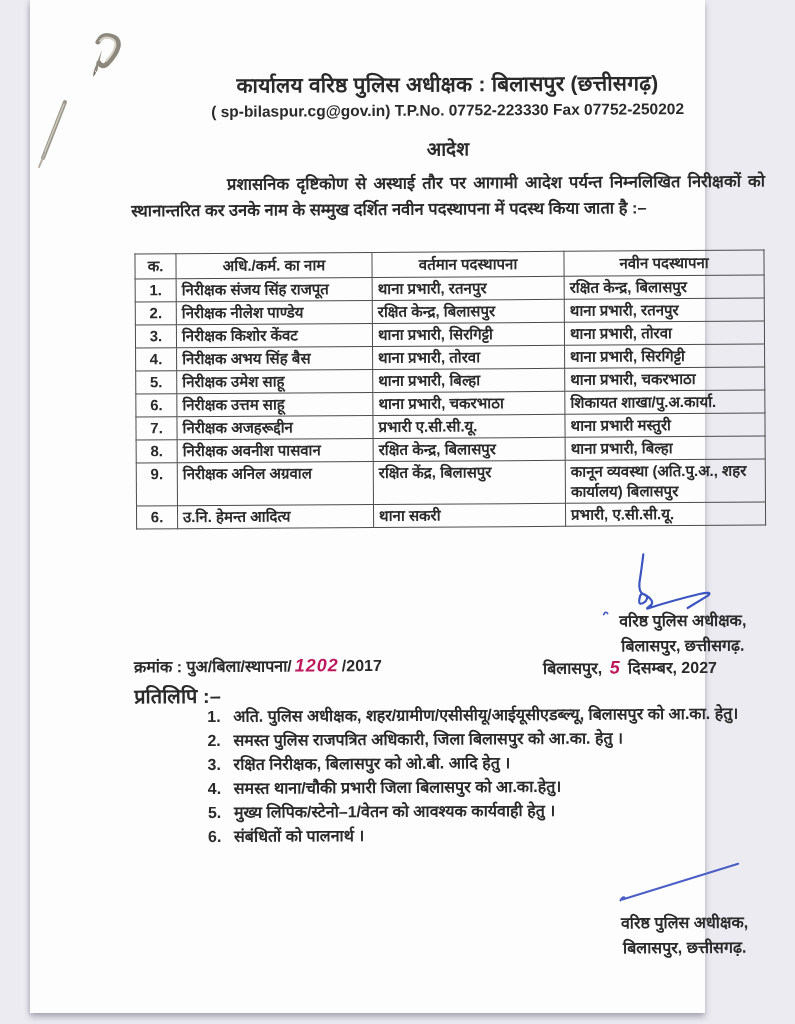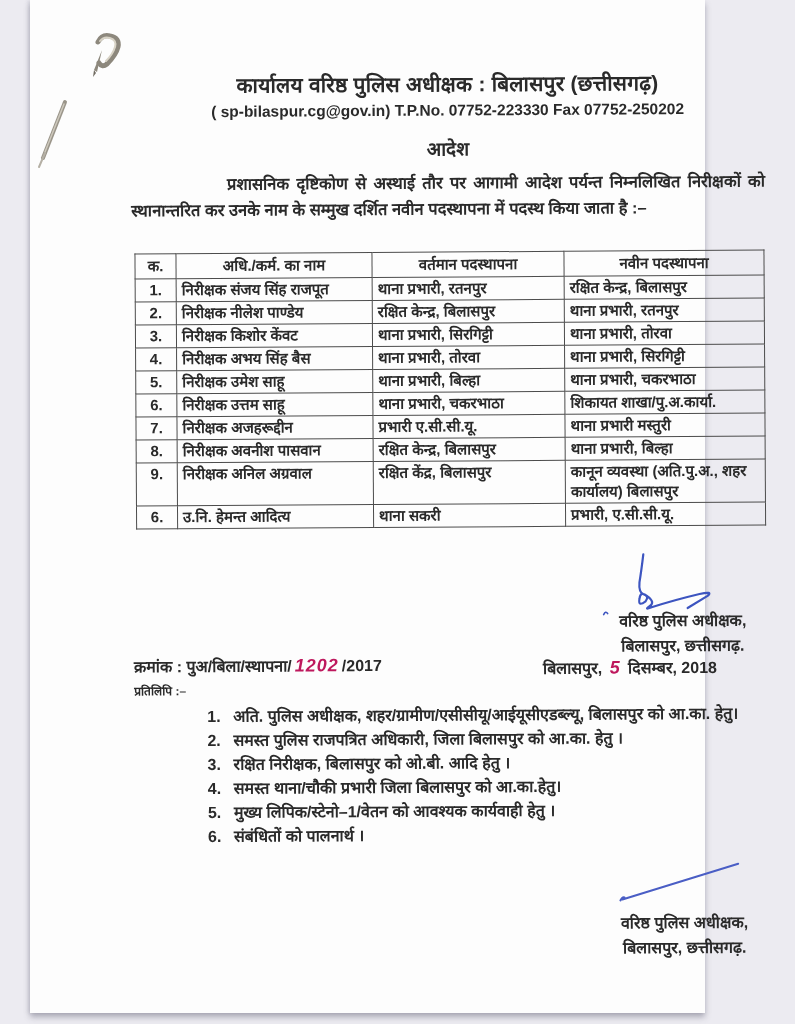--- a/index.html
+++ b/index.html
@@ -45,21 +45,21 @@
   col.c1{width:41px;} col.c2{width:196px;} col.c3{width:192px;} col.c4{width:200px;}
 
   .sig-block{width:200px;text-align:center;font-size:16px;line-height:25px;}
   .sig-top-block{left:552px;top:610px;}
   .date-line{left:512px;top:658px;font-size:16px;white-space:nowrap;}
   .ref-line{left:103px;top:654px;font-size:16px;white-space:nowrap;}
   .hand{
     color:#be185d;font-style:italic;font-weight:700;font-size:18px;
     letter-spacing:1px;padding:0 3px;
   }
-  .copy-heading{left:103px;top:681px;font-size:12px;}
+  .copy-heading{left:103px;top:681px;font-size:20px;}
   .copy-list{left:176px;top:704px;width:566px;font-size:16px;}
   .copy-item{display:flex;line-height:24px;margin-bottom:0px;}
   .copy-item .no{width:26px;flex:0 0 26px;}
   .copy-item .txt{flex:1;}
   .sig-bottom-block{left:552px;top:912px;}
   svg{display:block;}
 </style>
 </head>
 <body>
 
@@ -178,21 +178,21 @@
       <div>बिलासपुर, छत्तीसगढ़.</div>
     </div>
 
     <div class="abs ref-line">
       <span>क्रमांक : पुअ/बिला/स्थापना/</span><span class="hand">1202</span><span>/2017</span>
     </div>
 
     <div class="abs date-line">
       <span>बिलासपुर,</span>
       <span class="hand">5</span>
-      <span>दिसम्बर, 2018</span>
+      <span>दिसम्बर, 2027</span>
     </div>
 
     <div class="abs copy-heading">प्रतिलिपि :–</div>
 
     <div class="abs copy-list">
       <div class="copy-item">
         <span class="no">1.</span>
         <span class="txt">अति. पुलिस अधीक्षक, शहर/ग्रामीण/एसीसीयू/आईयूसीएडब्ल्यू, बिलासपुर को आ.का. हेतु।</span>
       </div>
       <div class="copy-item">

